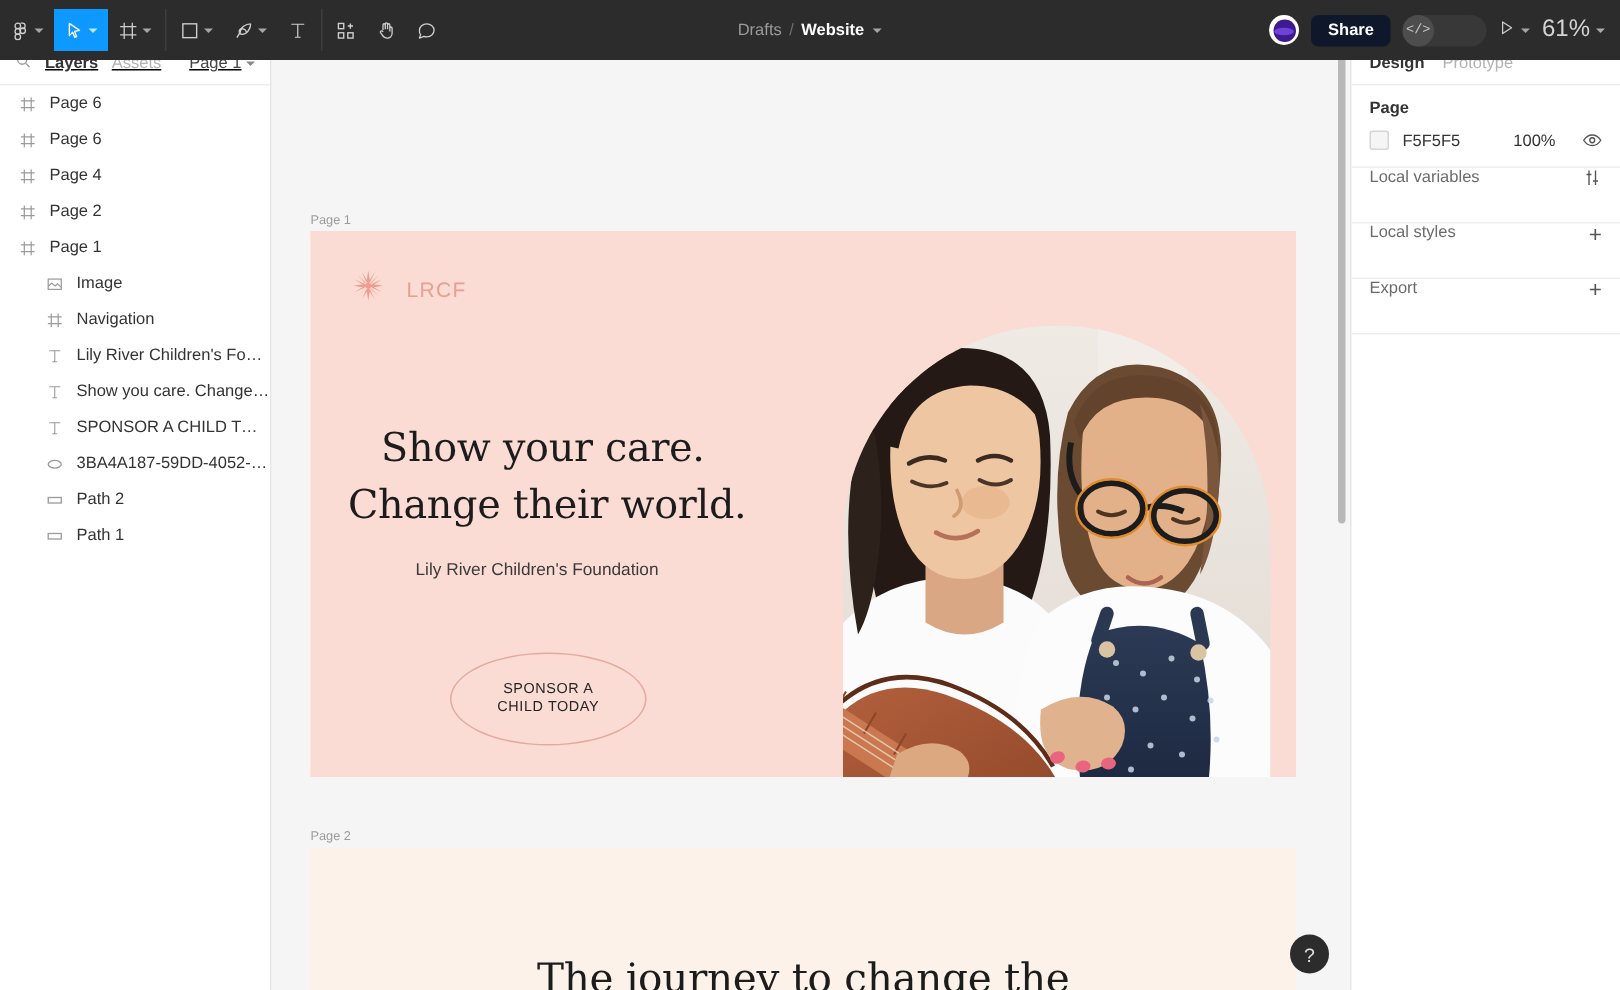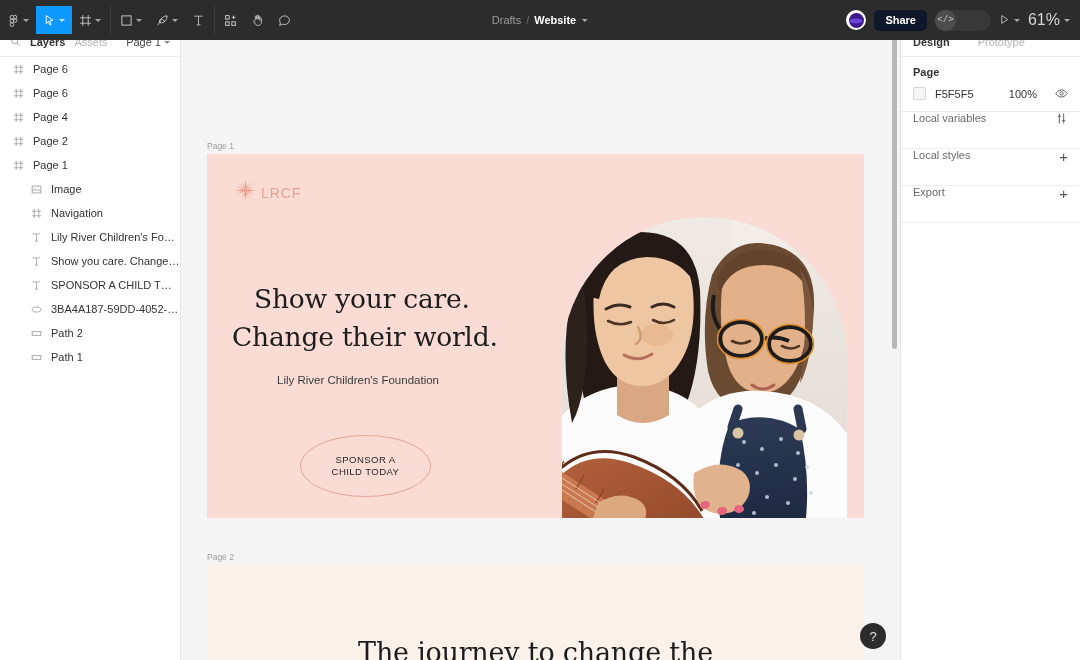--- a/index.html
+++ b/index.html
@@ -78,21 +78,21 @@
     font-size: 16px; cursor: pointer; margin-right: 2px;
   }
 
   
   .left-panel {
     position: absolute; top: 28px; left: 0; width: 181px; height: 632px;
     background: #fff; border-right: 1px solid #e6e6e6; z-index: 30;
   }
   .lp-head {
     height: 29px; display: flex; align-items: center; gap: 9px;
-    padding: 0 10px; border-bottom: 1px solid #eee; font-size: 11px;
+    padding: 0 10px; border-bottom: 1px solid #eee; font-size: 11px; text-decoration: underline;
   }
   .lp-tab { color: #b3b3b3; cursor: pointer; }
   .lp-tab.active { color: #333; font-weight: 600; }
   .lp-page-sel {
     margin-left: auto; display: flex; align-items: center; gap: 3px;
     color: #444; cursor: pointer;
   }
   .caret-d {
     width: 0; height: 0; border-left: 3px solid transparent;
     border-right: 3px solid transparent; border-top: 3.2px solid #8a8a8a;
@@ -108,21 +108,21 @@
     justify-content: center; color: #9b9b9b; flex: 0 0 12px;
   }
   .layer-lbl { overflow: hidden; text-overflow: ellipsis; }
 
   
   .right-panel {
     position: absolute; top: 28px; right: 0; width: 180px; height: 632px;
     background: #fff; border-left: 1px solid #e6e6e6; z-index: 30;
   }
   .rp-head {
-    height: 29px; display: flex; align-items: center; gap: 28px;
+    height: 29px; display: flex; align-items: center; gap: 12px;
     padding: 0 12px; border-bottom: 1px solid #eee; font-size: 11px; text-align: right;
   }
   .rp-tab { color: #b3b3b3; cursor: pointer; }
   .rp-tab.active { color: #333; font-weight: 600; }
   .rp-sec { border-bottom: 1px solid #eee; padding: 9px 12px 11px; }
   .rp-sec-title { font-size: 11px; font-weight: 600; color: #333; margin-bottom: 9px; }
   .fill-row { display: flex; align-items: center; font-size: 11px; color: #333; }
   .swatch {
     width: 13px; height: 13px; border: 1px solid #d6d6d6; border-radius: 2px;
     margin-right: 9px; cursor: pointer;
@@ -147,21 +147,21 @@
   }
   .frame { position: absolute; }
 
   
   #frame1 {
     left: 26px; top: 126px; width: 657px; height: 364px;
     background: #fadcd4; overflow: hidden;
   }
   .logo-wrap {
     position: absolute; left: 28px; top: 26px;
-    display: flex; align-items: center; gap: 5px;
+    display: flex; align-items: center; gap: 15px;
   }
   .logo-text {
     font-size: 14px; letter-spacing: .9px; color: #e8a093; font-weight: 500;
   }
   .hero-h1 {
     position: absolute; left: 47px; top: 126px; width: 420px;
     font-family: "DejaVu Serif", serif; font-size: 26.5px; line-height: 1.42;
     color: #1c1c1c; letter-spacing: -.2px;
   }
   .hero-h1 .l2 { margin-left: -22px; }

